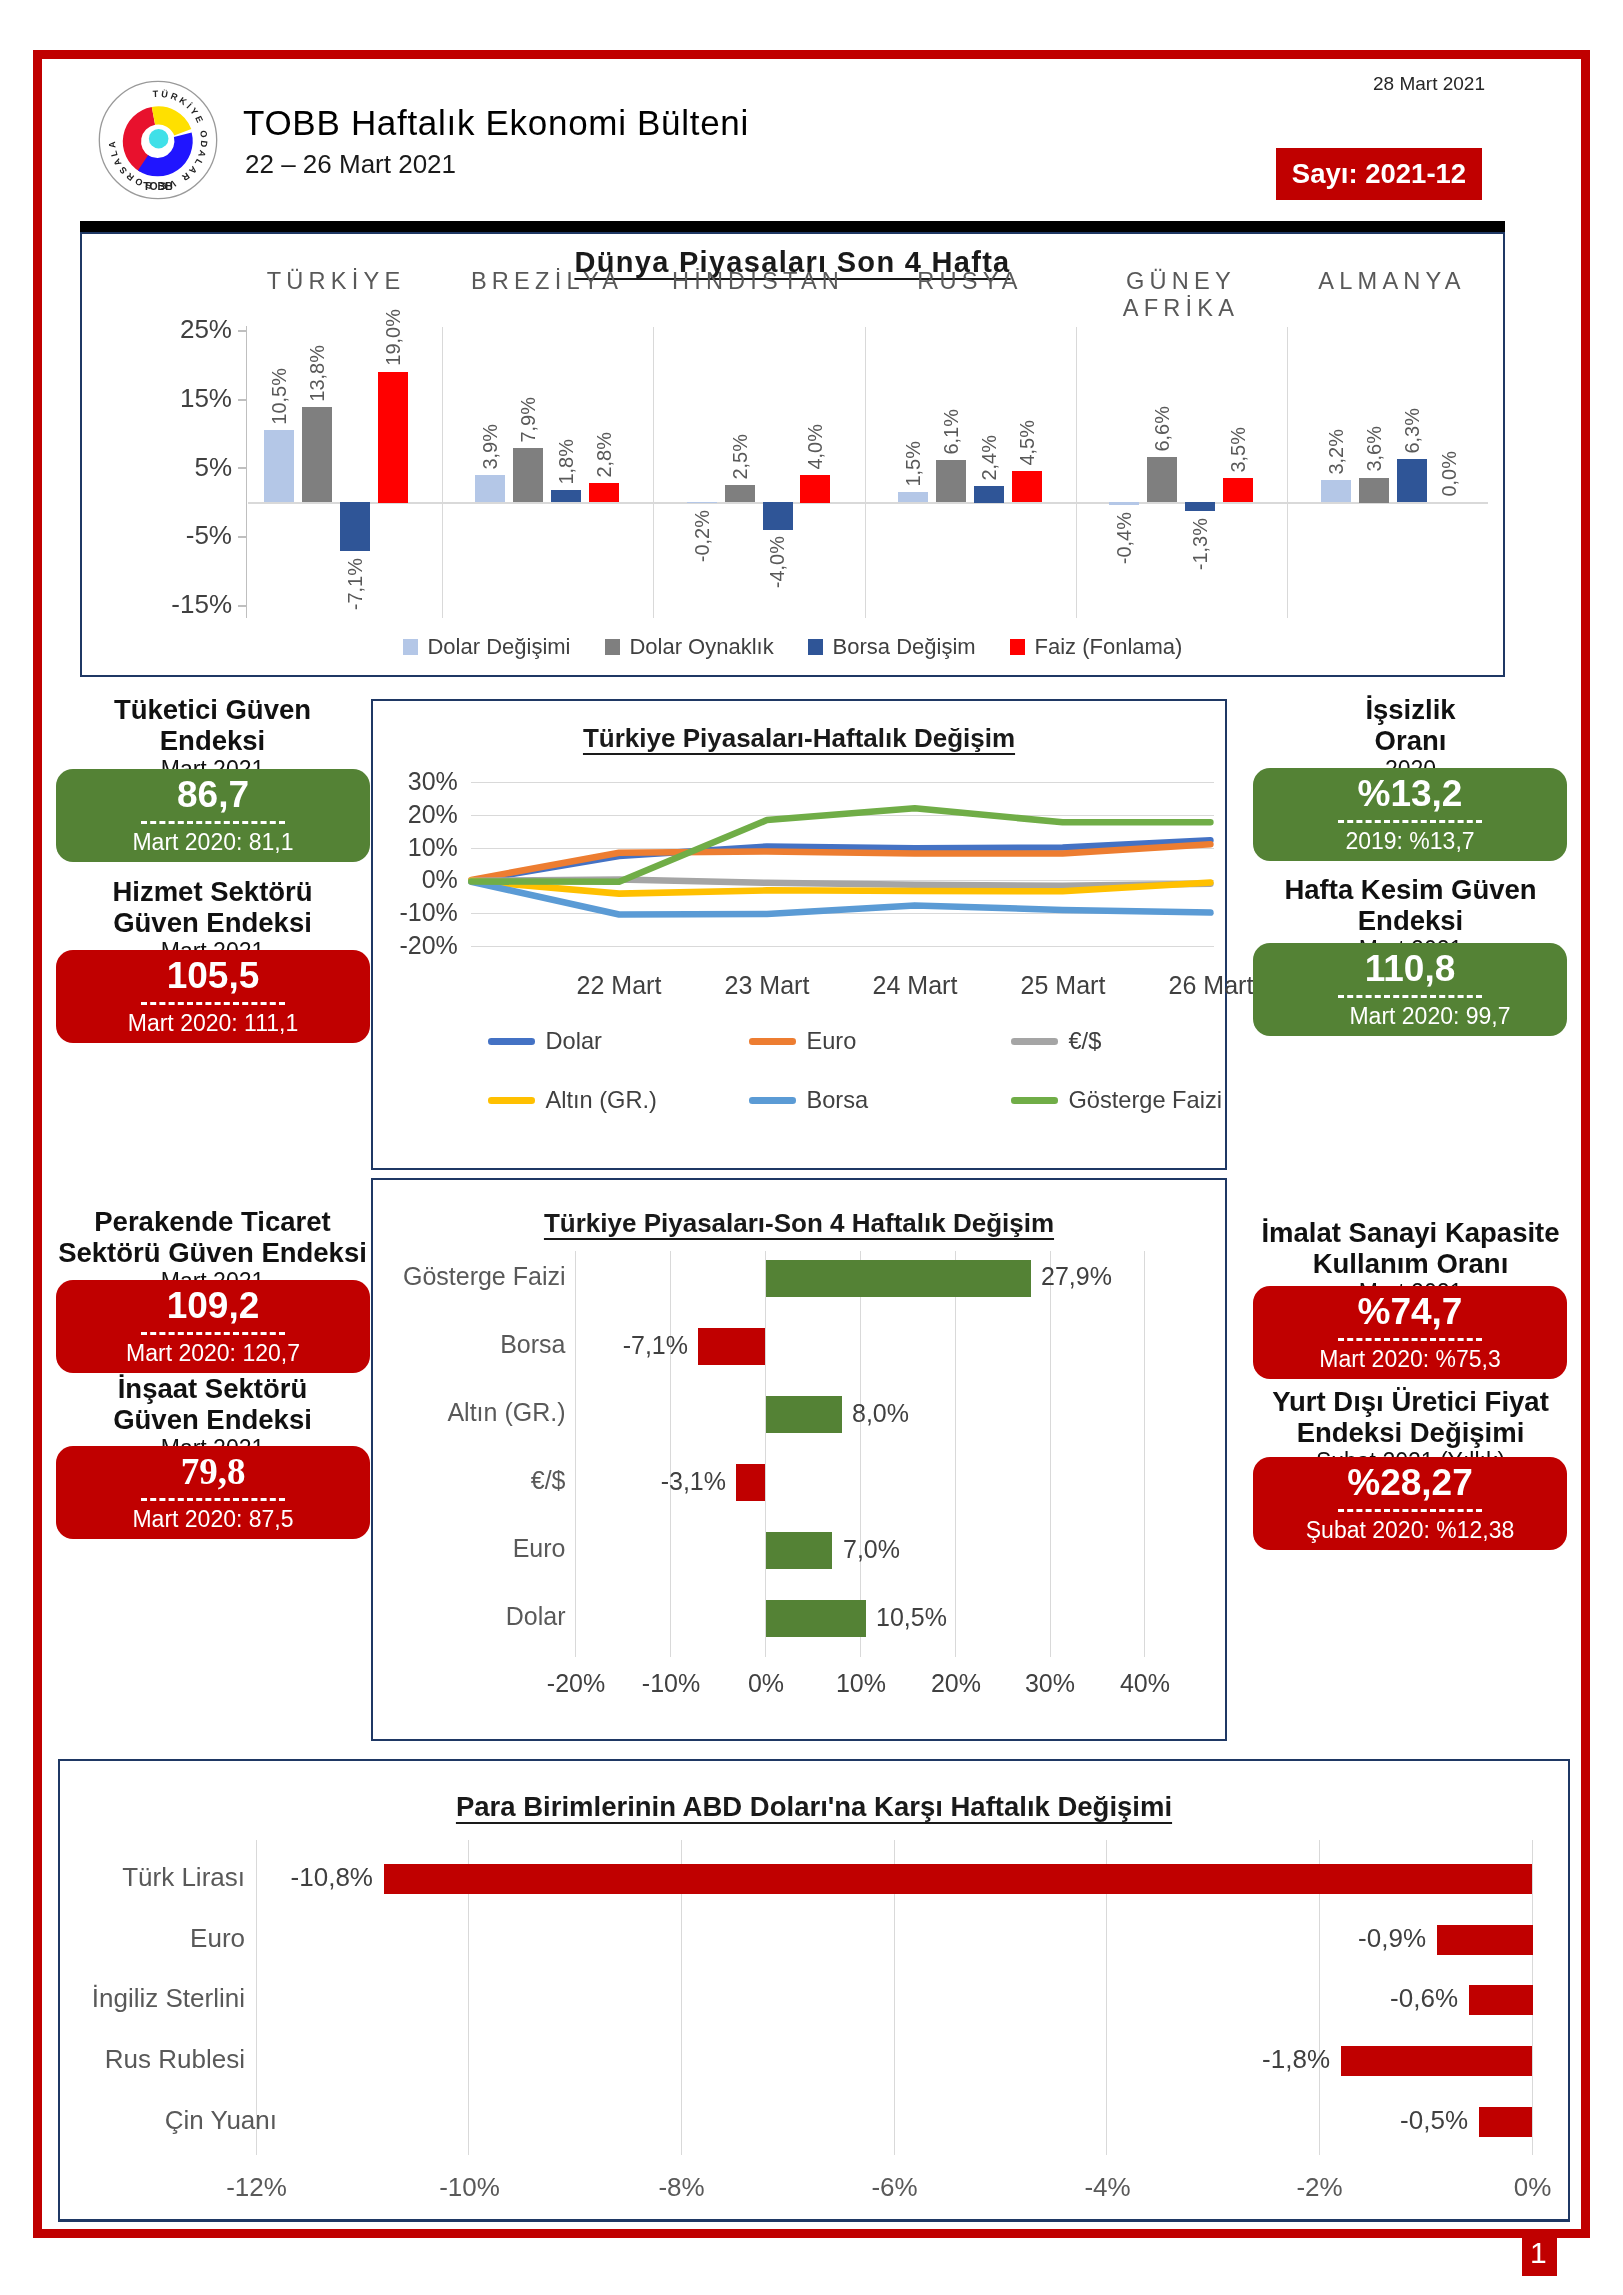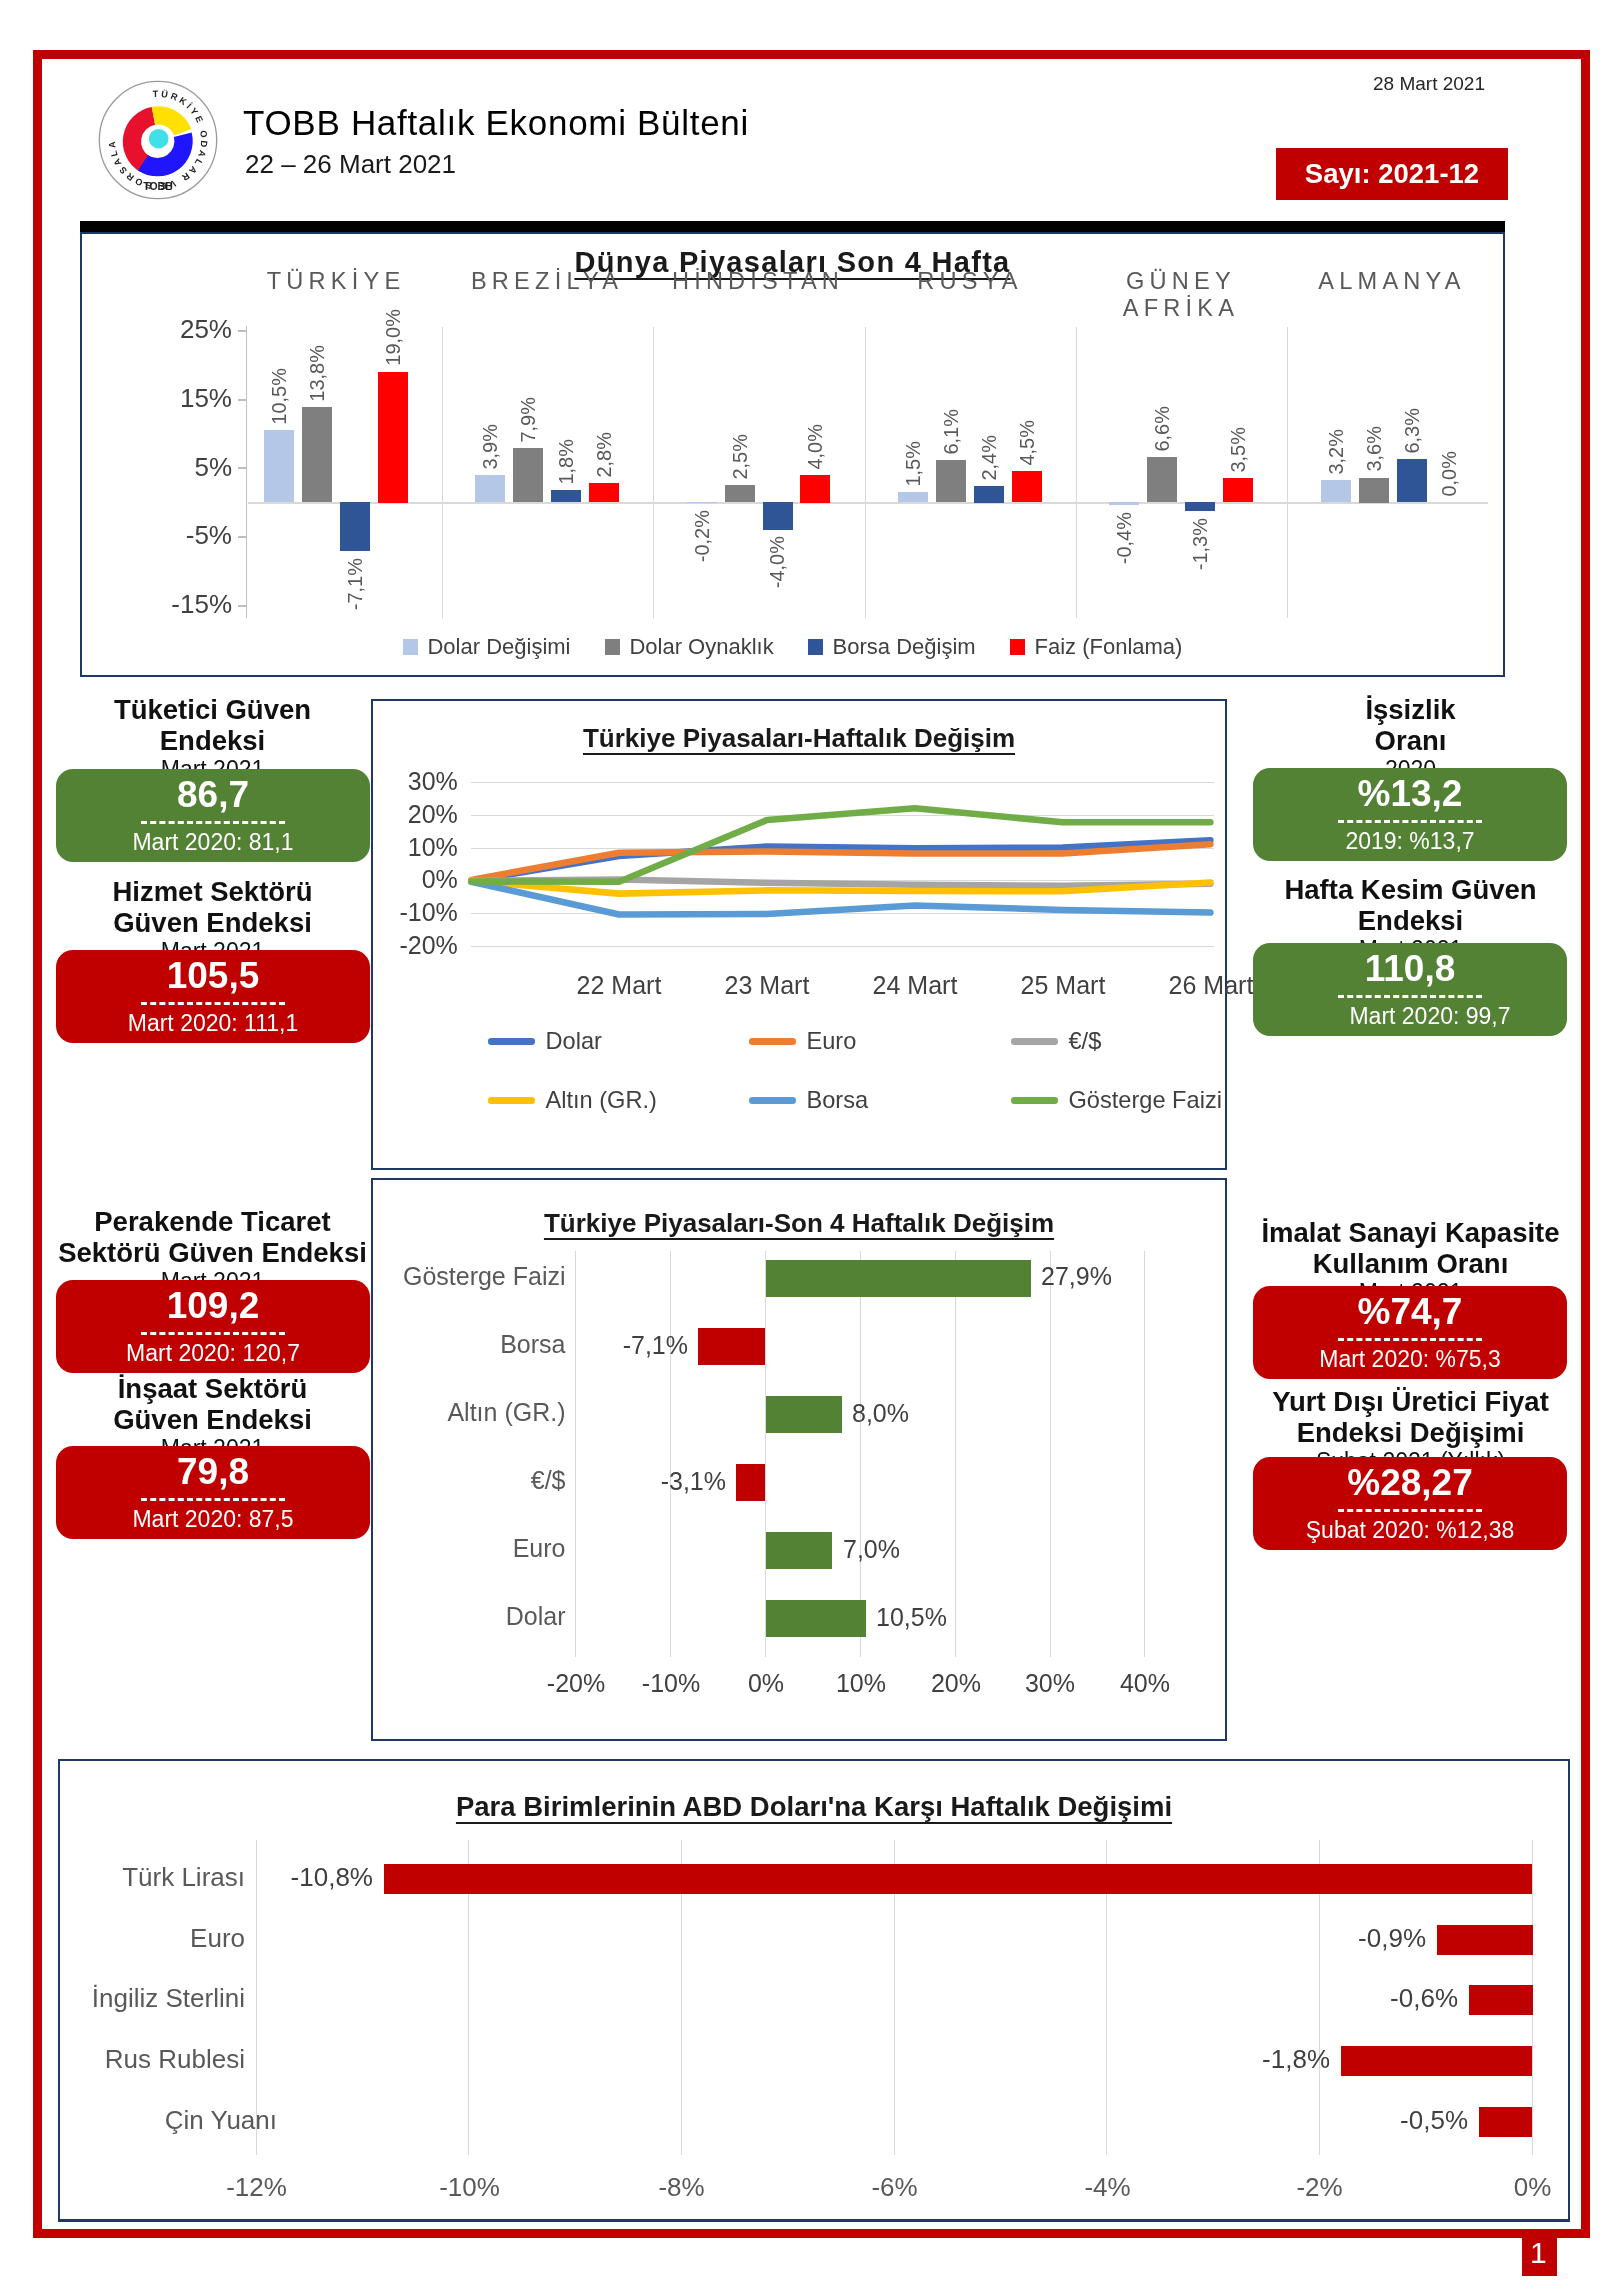--- a/index.html
+++ b/index.html
@@ -4,21 +4,21 @@
 <style>
   html,body{margin:0;padding:0;background:#ffffff;width:1623px;height:2295px;
     font-family:"Liberation Sans", sans-serif; position:relative; overflow:hidden;}
   .abs{position:absolute;}
   .frame{left:33px;top:50px;width:1557px;height:2188px;border:9.8px solid #C00000;box-sizing:border-box;background:#fff;}
   .pagetab{left:1522px;top:2229px;width:35px;height:47px;background:#C00000;color:#fff;
     font-size:30px;display:flex;align-items:center;padding-left:7.9px;box-sizing:border-box;}
   .h-title{left:243px;top:103px;font-size:35px;color:#000000;letter-spacing:0.7px;}
   .h-period{left:245px;top:149px;font-size:26px;color:#1a1a1a;}
   .h-date{left:1217px;top:73px;width:268px;text-align:right;font-size:19px;color:#262626;}
-  .h-badge{left:1276px;top:148px;width:232px;height:52px;background:#C00000;color:#fff;font-weight:bold;
+  .h-badge{left:1276px;top:148px;width:206px;height:52px;background:#C00000;color:#fff;font-weight:bold;
     font-size:27.5px;display:flex;align-items:center;justify-content:center;}
   .blackbar{left:80px;top:221px;width:1425px;height:11px;background:#000;}
   .chartbox{border:2px solid #1F3864;background:#fff;box-sizing:border-box;}
   .worldbox{left:80px;top:232px;width:1425px;height:445px;}
   .linebox{left:371px;top:699px;width:856px;height:471px;}
   .fwbox{left:371px;top:1178px;width:856px;height:563px;}
   .curbox{left:58px;top:1759px;width:1512px;height:463px;border-bottom-width:3.3px;}
   .ctitle{width:100%;text-align:center;font-weight:bold;color:#1a1a1a;
     text-decoration:underline;text-underline-offset:5.9px;text-decoration-thickness:2px;}
   .plot{position:absolute;left:0;top:0;right:0;bottom:0;}
@@ -323,21 +323,21 @@
       <div class="card-value" style="position: static;">109,2</div>
       <div class="card-dash" style="position: static;"></div>
       <div class="card-prev" style="position: static;">Mart 2020: 120,7</div>
     </div>
     <div class="cardtitle abs" style="left: 49px; top: 1373px; position: absolute;">
       <div class="t" style="position: static;">İnşaat Sektörü
 Güven Endeksi</div>
       <div class="p" style="position: static;">Mart 2021</div>
     </div>
     <div class="card red" style="left: 56px; top: 1446px; position: absolute;">
-      <div class="card-value" style="position: static;">79,8</div>
+      <div class="card-value" style="position: static; font-family: Liberation Serif, serif;">79,8</div>
       <div class="card-dash" style="position: static;"></div>
       <div class="card-prev" style="position: static;">Mart 2020: 87,5</div>
     </div>
     <div class="cardtitle abs" style="left: 1247px; top: 694px; position: absolute;">
       <div class="t" style="position: static;">İşsizlik
 Oranı</div>
       <div class="p" style="position: static;">2020</div>
     </div>
     <div class="card green" style="left: 1253px; top: 768px; position: absolute;">
       <div class="card-value" style="position: static;">%13,2</div>

